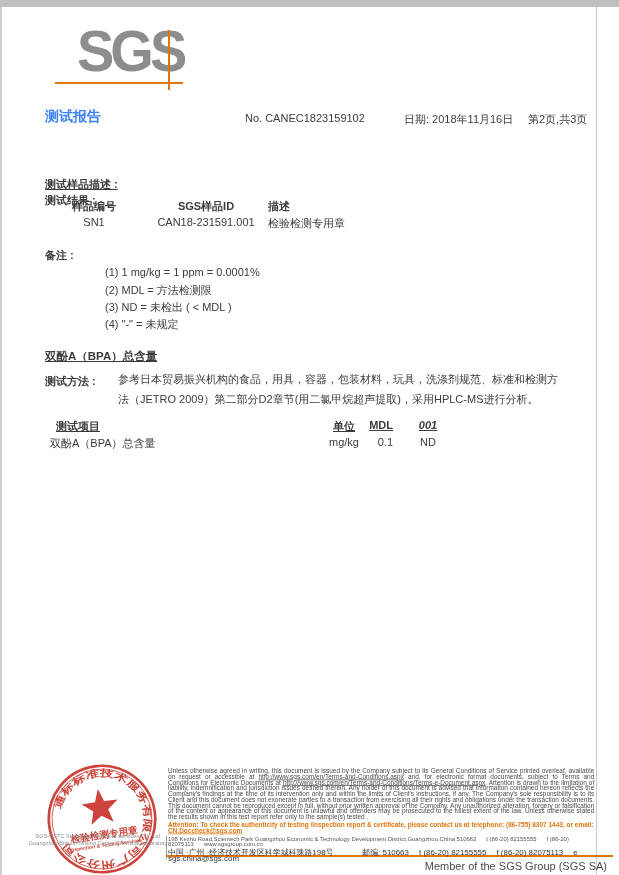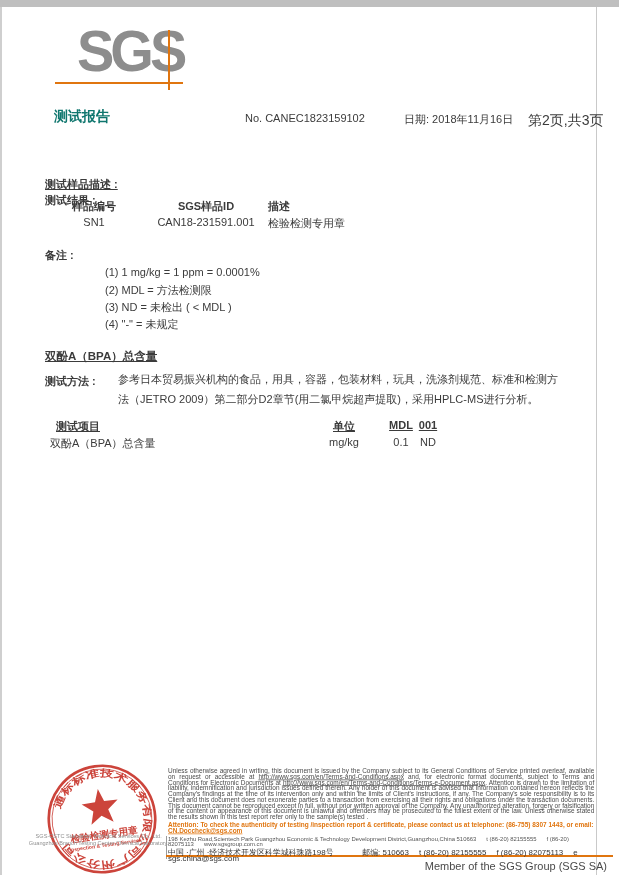--- a/index.html
+++ b/index.html
@@ -12,29 +12,29 @@
   .frame-top{left:0;top:0;width:619px;height:7px;background:#bfbfbf;}
   .frame-left{left:0;top:7px;width:2px;height:868px;background:#cfcfcf;}
   .frame-right{left:596px;top:7px;width:1px;height:868px;background:#c9c9c9;}
 
   
   .sgs-logo{left:77px;top:22px;font-size:56px;font-weight:bold;letter-spacing:-4px;
     color:#8d8d8d;line-height:56px;transform:scaleY(1.04);transform-origin:0 0;}
   .logo-hline{left:55px;top:82px;width:128px;height:2px;background:#e0750f;}
   .logo-vline{left:168px;top:30px;width:2px;height:60px;background:#e0750f;}
 
-  .doc-title{left:54px;top:108px;font-size:14px;font-weight:bold;color:#0f766e;}
+  .doc-title{left:45px;top:108px;font-size:14px;font-weight:bold;color:#3b82f6;}
   .report-no{left:197px;top:112px;font-size:11px;margin-left:48px;}
   .report-date{left:404px;top:112px;font-size:11px;}
-  .page-info{left:528px;top:112px;font-size:14px;}
+  .page-info{left:528px;top:112px;font-size:11px;}
 
   .t11{font-size:11px;}
   .bold{font-weight:bold;}
   .und{text-decoration:underline;}
-  .ital{}
+  .ital{font-style:italic;}
   .ctr{text-align:center;}
 
   .results-label{left:45px;top:148px;margin-top:45px;}
   .sample-desc-label{left:45px;top:177px;}
 
   .s-col1{left:58px;width:72px;}
   .s-col2{left:148px;width:116px;text-align:center;}
   .s-col3{left:268px;width:160px;}
   .s-hdr{top:199px;}
   .s-row{top:216px;}
@@ -45,21 +45,21 @@
   .bpa-title{left:45px;top:349px;font-size:11.5px;}
   .method-label{left:45px;top:374px;}
   .method-line1{left:118px;top:372px;width:470px;}
   .method-line2{left:118px;top:392px;width:470px;}
 
   .r-hdr{top:419px;}
   .r-row{top:436px;}
   .r-col1h{left:56px;}
   .r-col1{left:50px;}
   .r-col2{left:323px;width:42px;}
-  .r-col3{left:384px;width:34px;}
+  .r-col3{left:359px;width:34px;text-align:right;}
   .r-col4{left:411px;width:34px;}
 
   
   .stamp{left:46px;top:763px;width:112px;height:112px;transform:rotate(-8deg);opacity:.92;}
   .company-cap{left:28px;top:832px;width:228px;transform:scale(0.62);transform-origin:0 0;
     font-size:9px;line-height:12px;color:#8f8f8f;text-align:center;}
   .foot-divider{left:166px;top:836px;width:1px;height:23px;background:#9a9a9a;}
   .foot-rule{left:166px;top:855px;width:447px;height:2px;background:#e0750f;}
   .member-line{right:12px;top:860px;font-size:11px;color:#4a4a4a;}
 

